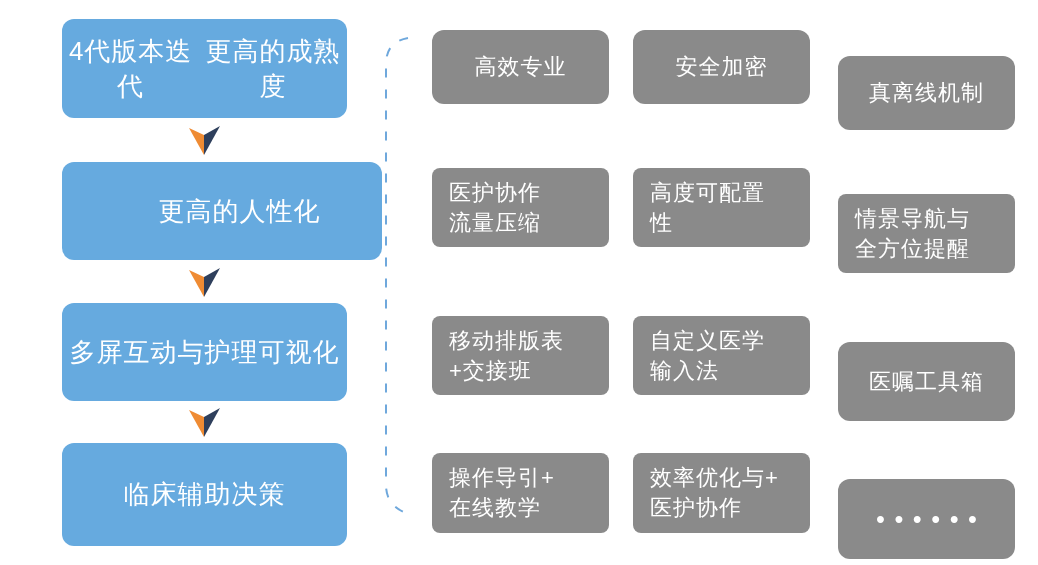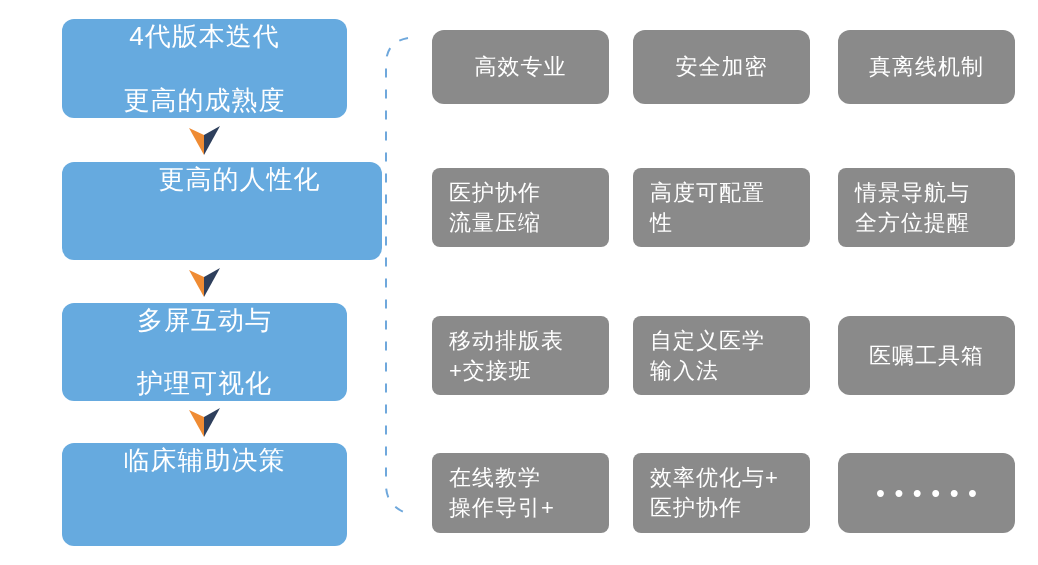--- a/index.html
+++ b/index.html
@@ -8,21 +8,21 @@
     width:1038px;height:565px;position:relative;overflow:hidden;
     background:#ffffff;
     font-family:"Liberation Sans","DejaVu Sans",sans-serif;
   }
   .stage{position:absolute;inset:0;}
 
   
   .flow-box{
     position:absolute;left:62px;width:285px;
     background:#66AADF;border-radius:12px;
-    display:flex;flex-direction:column;align-items:center;justify-content:space-between;
+    display:flex;flex-direction:row;align-items:center;justify-content:center;
     color:#ffffff;font-size:26px;line-height:35px;font-weight:500;letter-spacing:1px;
     text-align:center;
   }
   .flow-arrow{
     position:absolute;left:188px;width:32px;height:29px;
   }
 
   
   .bracket{position:absolute;left:374px;top:30px;width:52px;height:495px;}
 
@@ -32,21 +32,21 @@
     background:#8A8A8A;border-radius:8px;
     display:flex;flex-direction:column;justify-content:center;
     color:#ffffff;font-size:22px;line-height:30px;font-weight:500;letter-spacing:1px;
     box-sizing:border-box;
   }
   .feature-box.center{align-items:center;text-align:center;border-radius:12px;}
   .feature-box.left{align-items:flex-start;padding-left:17px;text-align:left;}
   .feature-box.dots span{
     font-size:24px;letter-spacing:10px;text-indent:10px;font-weight:700;
   }
-  .col1{left:432px;} .col2{left:633px;} .col3{left:838px;}
+  .col1{left:432px;} .col2{left:633px;} .col3{left:838px;margin-top:26px;}
   .row1{top:30px;height:74px;}
   .row2{top:168px;height:79px;}
   .row3{top:316px;height:79px;}
   .row4{top:453px;height:80px;}
 </style>
 </head>
 <body>
 
 <div class="stage">
 
@@ -122,22 +122,22 @@
   <div class="feature-box left row3 col2">
     <span>自定义医学</span>
     <span>输入法</span>
   </div>
   <div class="feature-box center row3 col3">
     <span>医嘱工具箱</span>
 
   </div>
 
   <div class="feature-box left row4 col1">
+    <span>操作导引+</span>
     <span>在线教学</span>
-    <span>操作导引+</span>
   </div>
   <div class="feature-box left row4 col2">
     <span>效率优化与+</span>
     <span>医护协作</span>
   </div>
   <div class="feature-box center dots row4 col3">
     <span>••••••</span>
 
   </div>
 

